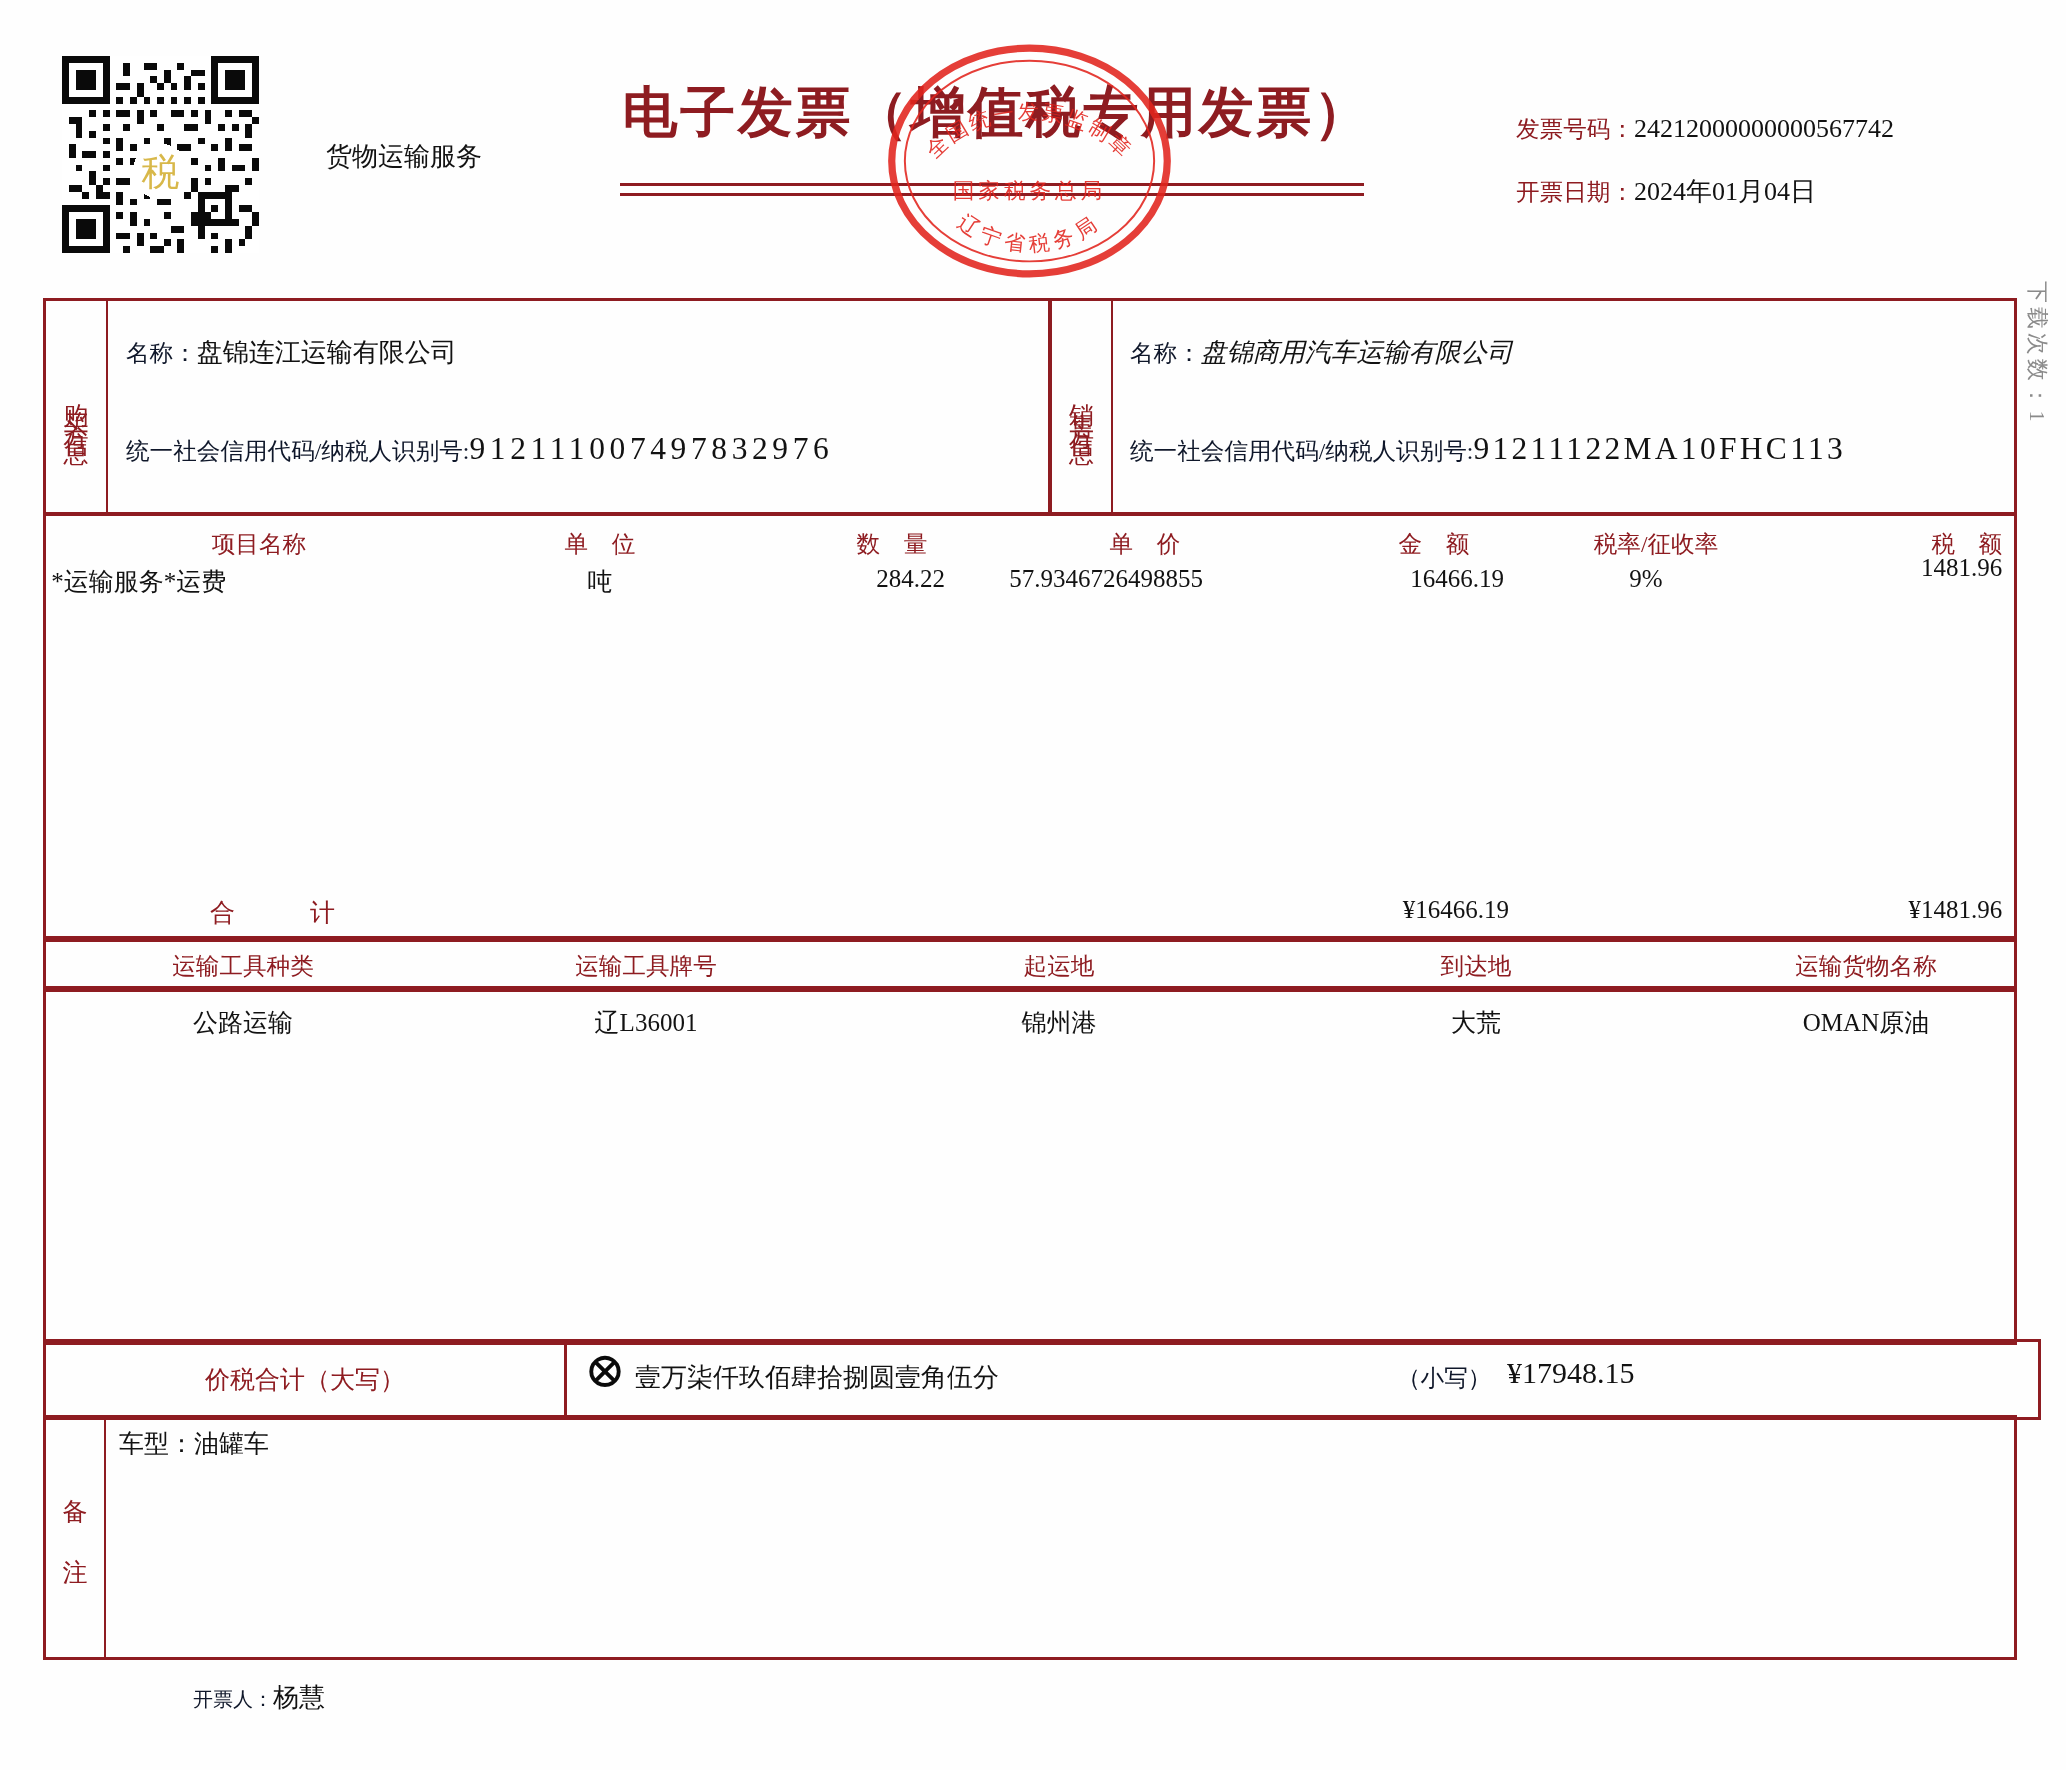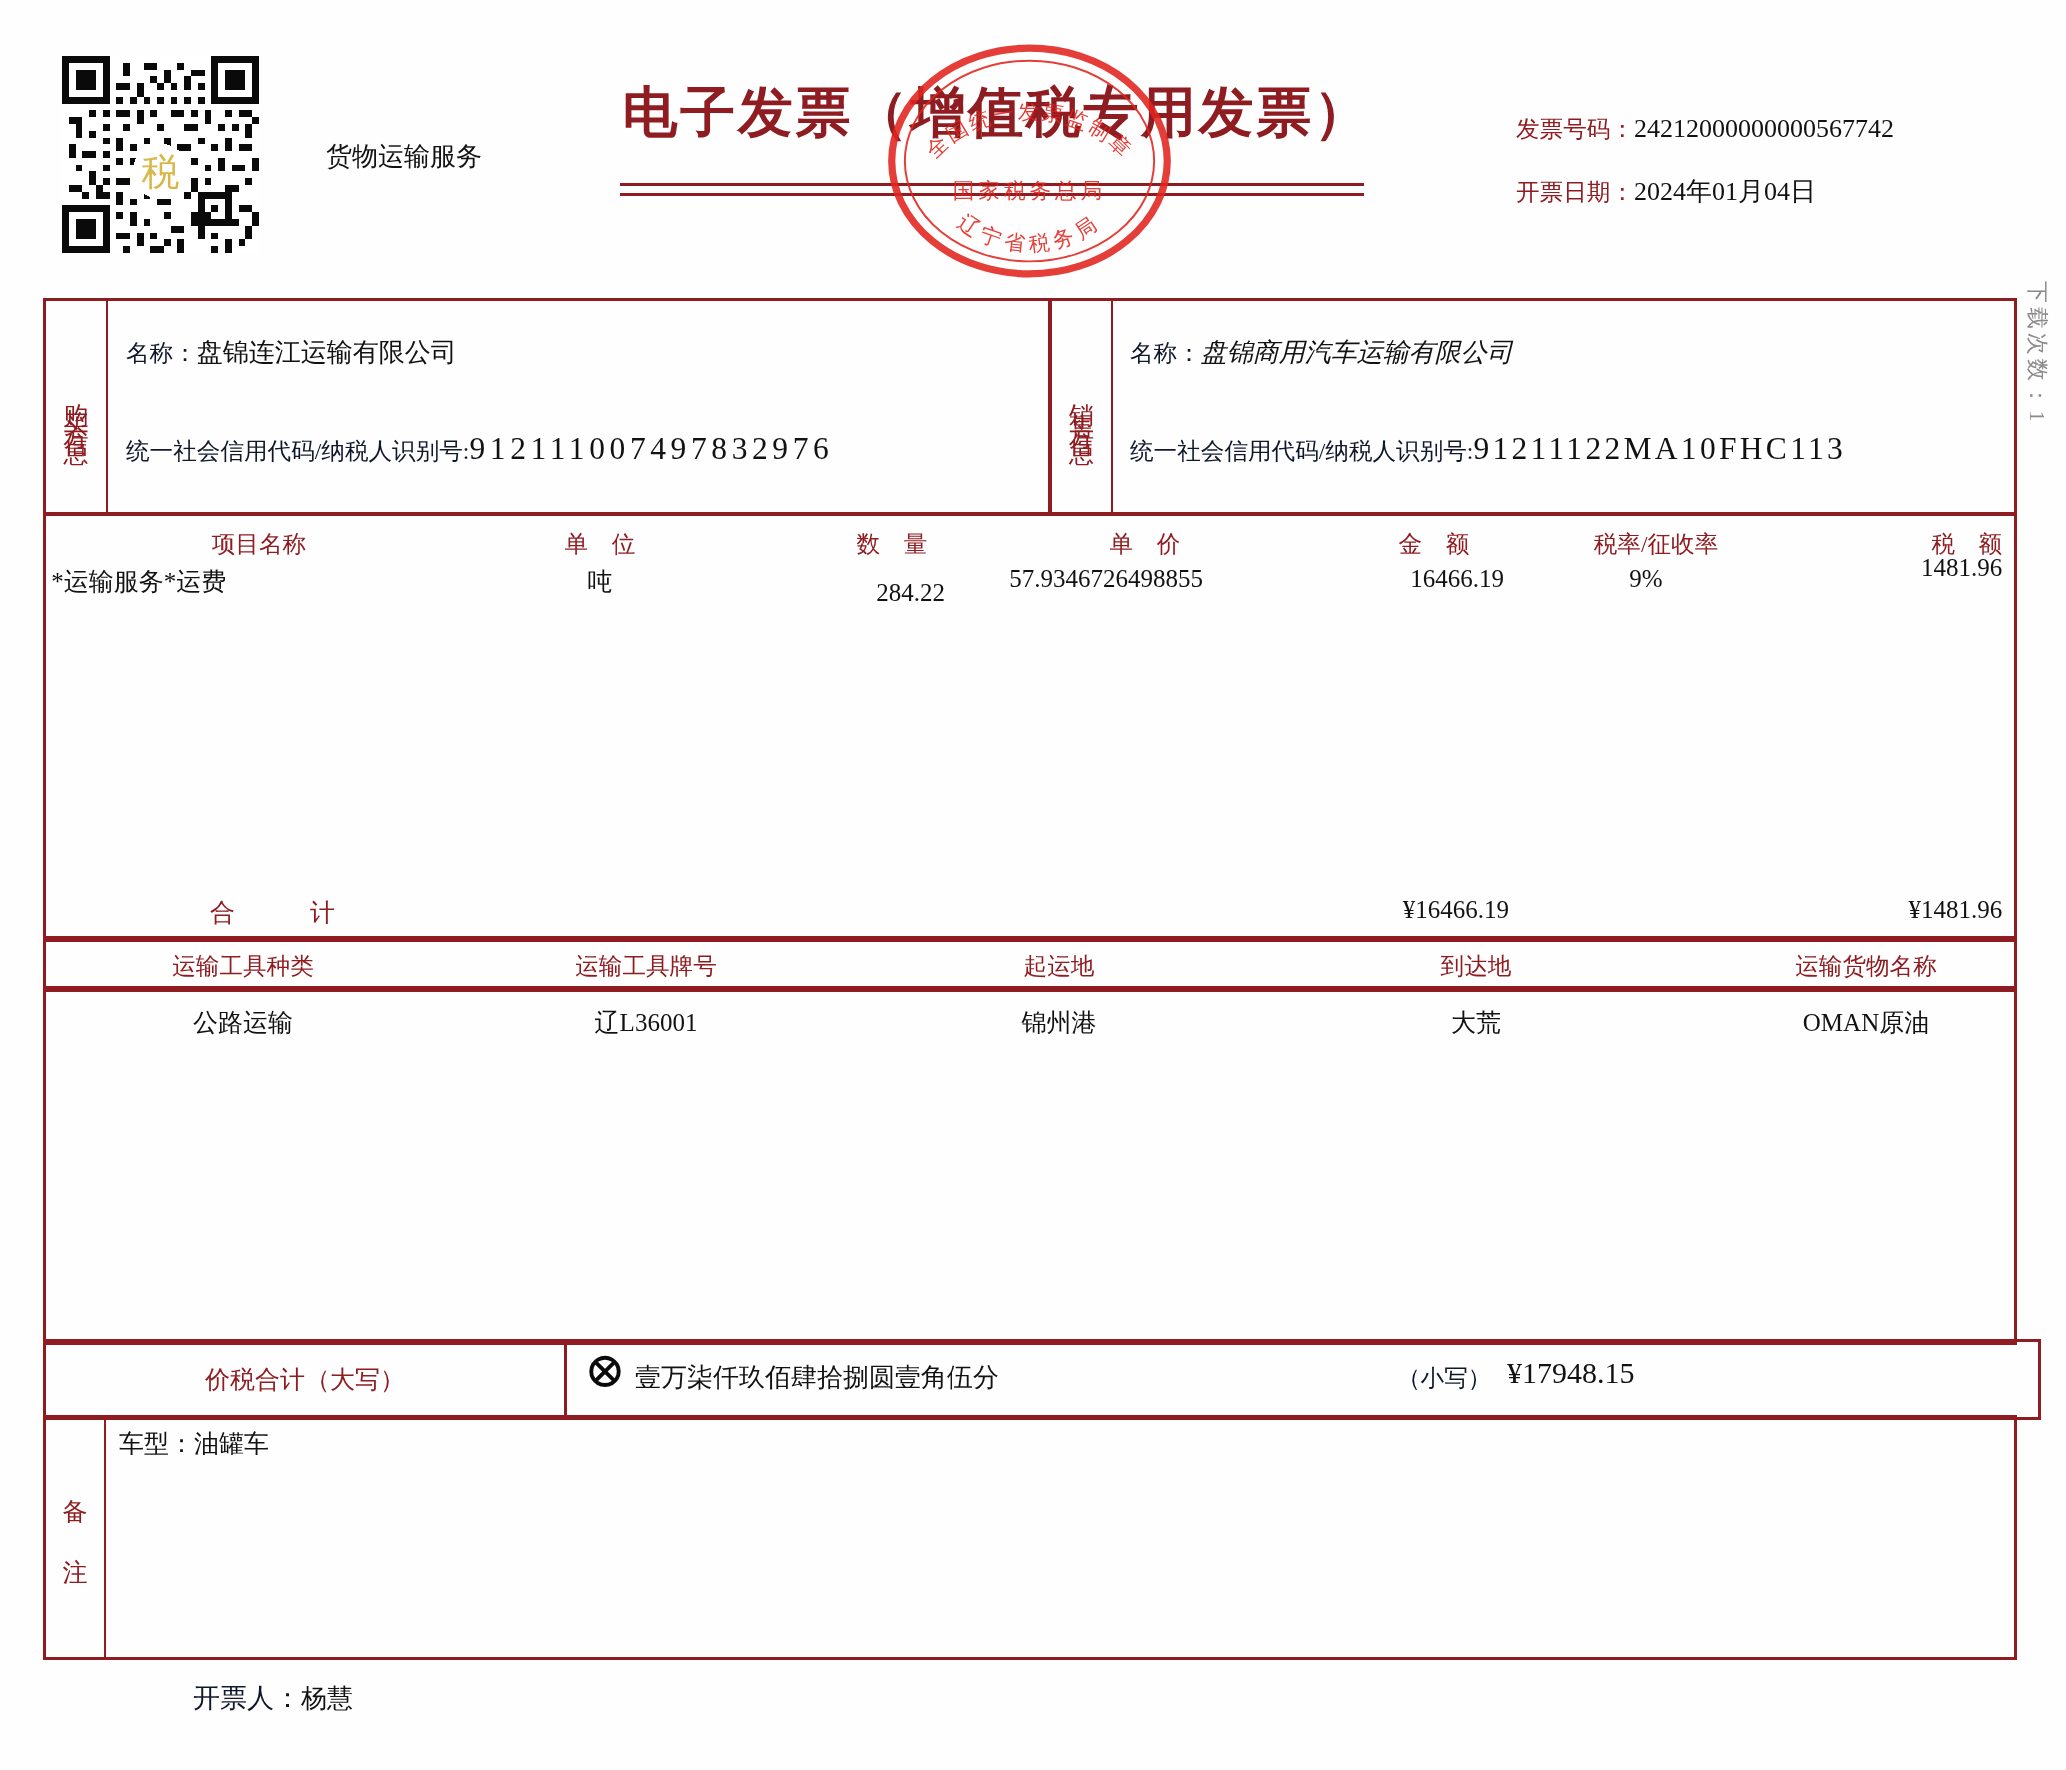--- a/index.html
+++ b/index.html
@@ -118,21 +118,21 @@
     <span class="abs hdr center" style="left:213px;top:11.8px;">项目名称</span>
     <span class="abs hdr center" style="left:554px;top:11.8px;">单　位</span>
     <span class="abs hdr center" style="left:846px;top:11.8px;">数　量</span>
     <span class="abs hdr center" style="left:1099px;top:11.8px;">单　价</span>
     <span class="abs hdr center" style="left:1388px;top:11.8px;">金　额</span>
     <span class="abs hdr center" style="left:1610px;top:11.8px;">税率/征收率</span>
     <span class="abs hdr" style="right:11.8px;top:11.8px;">税　额</span>
 
     <span class="abs cell" style="left:5.2px;top:49px;">*运输服务*运费</span>
     <span class="abs cell center" style="left:554px;top:49px;">吨</span>
-    <span class="abs cell" style="right:1069px;top:63px;">284.22</span>
+    <span class="abs cell" style="right:1069px;top:49px;">284.22</span>
     <span class="abs cell" style="right:811px;top:49px;">57.9346726498855</span>
     <span class="abs cell" style="right:510px;top:49px;">16466.19</span>
     <span class="abs cell center" style="left:1600px;top:49px;">9%</span>
     <span class="abs cell" style="right:11.8px;top:38px;">1481.96</span>
 
     <span class="abs hdr" style="left:164px;top:380px;font-size:25px;">合　　　计</span>
     <span class="abs cell" style="right:505px;top:380px;">¥16466.19</span>
     <span class="abs cell" style="right:11.8px;top:380px;">¥1481.96</span>
   </div>
 
@@ -161,17 +161,17 @@
     <span class="abs val nowrap" style="left:1461px;top:14.4px;font-size:30px;">¥17948.15</span>
   </div>
 
   <div class="box" style="left:43px;top:1415px;width:1968px;height:239px;">
     <div class="vert-label" style="left:0;width:58px;letter-spacing:59px;">备注</div>
     <div class="vline" style="left:58px;width:2px;"></div>
     <span class="abs cell" style="left:73px;top:9.2px;font-size:25px;">车型：油罐车</span>
   </div>
 
   <div class="abs nowrap" style="left:193px;top:1680px;">
-    <span class="lbl" style="font-size:27px;">开票人：</span><span class="val" style="font-size:26px;">杨慧</span>
+    <span class="lbl" style="font-size:20px;">开票人：</span><span class="val" style="font-size:26px;">杨慧</span>
   </div>
 
 </div>
 
 
 </body></html>

